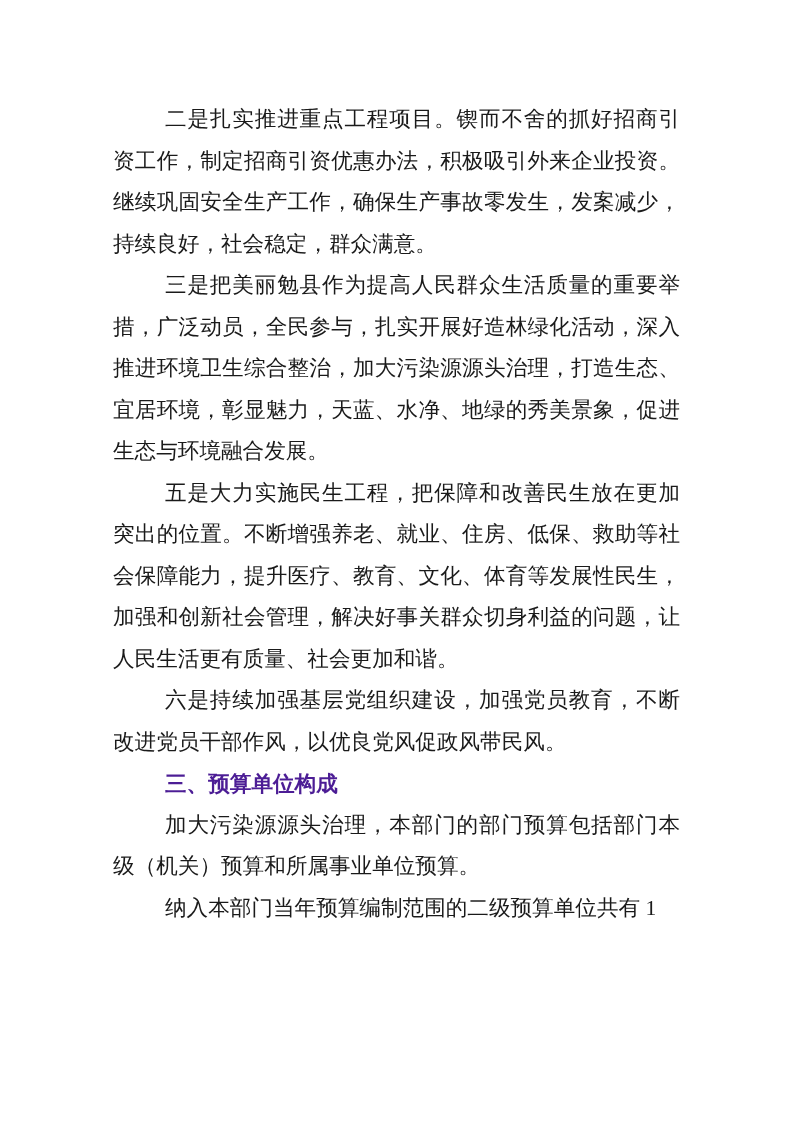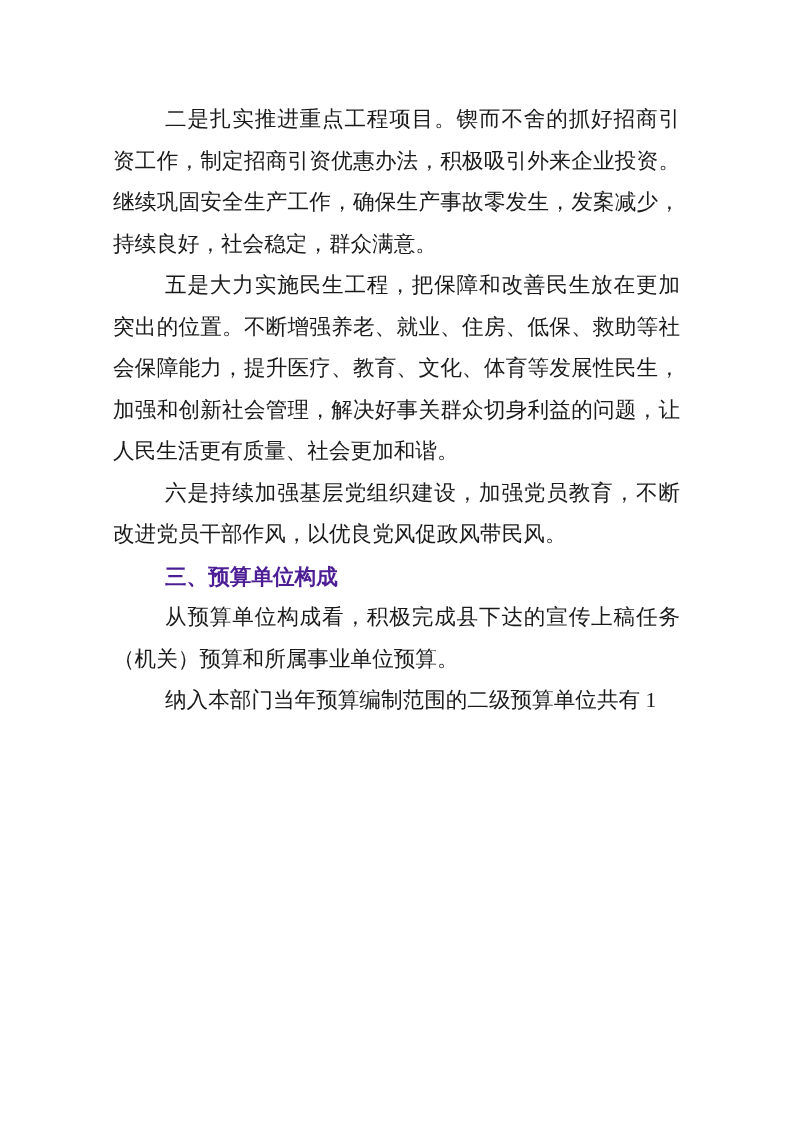--- a/index.html
+++ b/index.html
@@ -42,19 +42,20 @@
     font-family: "Liberation Sans", "DejaVu Sans", sans-serif;
     color: #4c1d95;
   }
 </style>
 </head>
 <body>
 
 <div class="page">
   <div class="content">
     <p class="body-para">二是扎实推进重点工程项目。锲而不舍的抓好招商引资工作，制定招商引资优惠办法，积极吸引外来企业投资。继续巩固安全生产工作，确保生产事故零发生，发案减少，持续良好，社会稳定，群众满意。</p>
+    <p class="body-para">三是把美丽勉县作为提高人民群众生活质量的重要举措，广泛动员，全民参与，扎实开展好造林绿化活动，深入推进环境卫生综合整治，加大污染源源头治理，打造生态、宜居环境，彰显魅力，天蓝、水净、地绿的秀美景象，促进生态与环境融合发展。</p>
     <p class="body-para">五是大力实施民生工程，把保障和改善民生放在更加突出的位置。不断增强养老、就业、住房、低保、救助等社会保障能力，提升医疗、教育、文化、体育等发展性民生，加强和创新社会管理，解决好事关群众切身利益的问题，让人民生活更有质量、社会更加和谐。</p>
     <p class="body-para">六是持续加强基层党组织建设，加强党员教育，不断改进党员干部作风，以优良党风促政风带民风。</p>
     <h3 class="section-heading">三、预算单位构成</h3>
-    <p class="body-para">从预算单位构成看，积极完成县下达的宣传上稿任务（机关）预算和所属事业单位预算。</p>
+    <p class="body-para">加大污染源源头治理，本部门的部门预算包括部门本级（机关）预算和所属事业单位预算。</p>
     <p class="body-para">纳入本部门当年预算编制范围的二级预算单位共有 1</p>
   </div>
 </div>
 
 </body></html>

